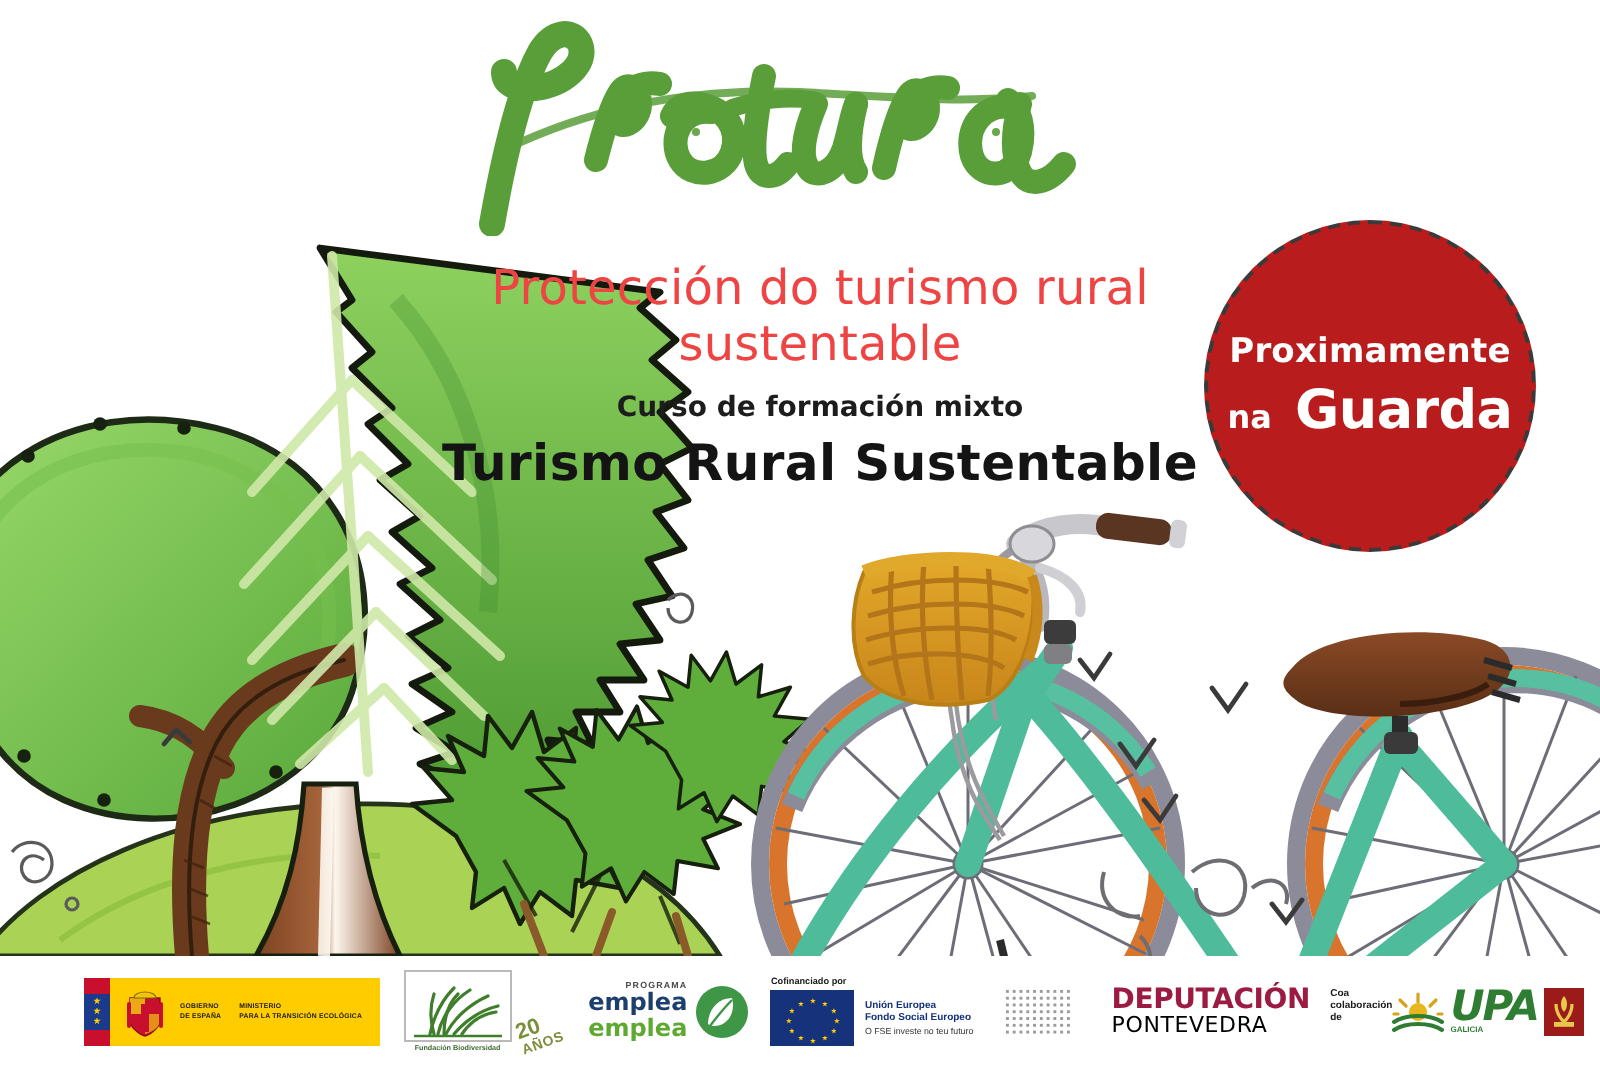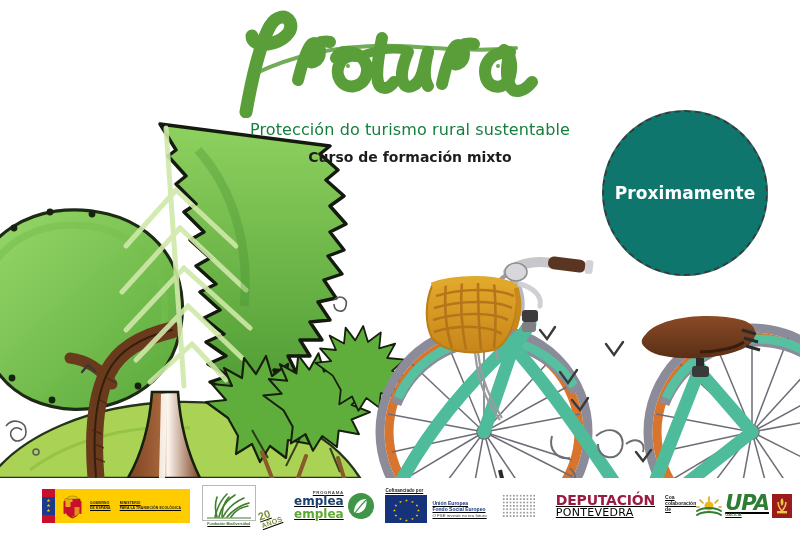--- a/index.html
+++ b/index.html
@@ -5,43 +5,43 @@
   html,body{margin:0;padding:0;background:#fff;}
   body{width:800px;height:533px;font-family:"Liberation Sans",sans-serif;overflow:hidden;}
   #poster{position:relative;width:800px;height:533px;background:#ffffff;overflow:hidden;}
 
   
   .art{position:absolute;inset:0;pointer-events:none;}
 
   
   .brand-wrap{position:absolute;left:210px;top:8px;width:400px;text-align:center;}
   .brand-logo{display:block;margin:0 auto;}
-  .tagline{font-size:16px;color:#15803d;letter-spacing:.1px;margin-top:2px;font-weight:400;
+  .tagline{font-size:24px;color:#ef4444;letter-spacing:.1px;margin-top:12px;font-weight:400;
            font-family:"DejaVu Sans",sans-serif;}
   .course-1{font-size:14px;font-weight:bold;color:#1d1d1d;margin-top:10px;line-height:1.18;
             font-family:"DejaVu Sans",sans-serif;}
   .course-2{font-size:19px;font-weight:bold;color:#1d1d1d;line-height:1.18;
             font-family:"DejaVu Sans",sans-serif;}
   .course-title{font-size:25px;font-weight:bold;color:#141414;margin-top:4px;letter-spacing:.2px;
             font-family:"DejaVu Sans",sans-serif;}
 
   
   .badge{position:absolute;left:602px;top:110px;width:166px;height:166px;border-radius:50%;
-         background:#0f766e;border:2px dashed #3a3a3a;display:flex;flex-direction:column;
+         background:#b91c1c;border:2px dashed #3a3a3a;display:flex;flex-direction:column;
          align-items:center;justify-content:center;box-sizing:border-box;}
   .badge-line1{color:#ffffff;font-size:17px;font-weight:600;letter-spacing:.1px;
                font-family:"DejaVu Sans",sans-serif;}
   .badge-line2{color:#ffffff;font-size:16px;font-weight:600;margin-top:4px;
                font-family:"DejaVu Sans",sans-serif;}
   .badge-city{font-size:27px;font-weight:bold;margin-left:6px;letter-spacing:-.3px;}
 
   
   .footer{position:absolute;left:0;bottom:0;width:800px;height:55px;background:#ffffff;
           display:flex;align-items:center;gap:0px;padding:0 8px;box-sizing:border-box;z-index:20;}
-  .logo-slot{display:flex;align-items:center;justify-content:center;height:46px;text-decoration:underline;}
+  .logo-slot{display:flex;align-items:center;justify-content:center;height:46px;}
 
   
   .gob{display:flex;align-items:center;background:#FFCC00;height:34px;width:148px;position:relative;}
   .gob-flag{width:13px;height:34px;background:#c8102e;position:relative;flex:none;}
   .gob-flag .band{position:absolute;left:0;top:8px;width:13px;height:18px;background:#1b3a8c;}
   .gob-flag .star{position:absolute;left:4.5px;width:4px;height:4px;background:#FFCC00;
                   clip-path:polygon(50% 0%,61% 35%,98% 35%,68% 57%,79% 91%,50% 70%,21% 91%,32% 57%,2% 35%,39% 35%);}
   .gob-shield{width:21px;height:27px;margin-left:7px;flex:none;position:relative;}
   .gob-txt{display:flex;align-items:center;gap:9px;margin-left:7px;}
   .gob-txt .col{line-height:1.25;}
@@ -385,24 +385,29 @@
       </g>
       <g fill="#5a9e3a" opacity=".9">
         <circle cx="60" cy="22" r="2"></circle>
           <circle cx="118" cy="58" r="2"></circle>
         <circle cx="196" cy="60" r="2"></circle>
           <circle cx="268" cy="58" r="2"></circle>
       </g>
     </svg>
     <div class="tagline">Protección do turismo rural sustentable</div>
     <div class="course-1">Curso de formación mixto</div>
+    <div class="course-title">Turismo Rural Sustentable</div>
   </div>
 
   <div class="badge">
     <div class="badge-line1">Proximamente</div>
+    <div class="badge-line2">
+      <span>na</span>
+      <span class="badge-city">Guarda</span>
+    </div>
   </div>
 
   <div class="footer">
 
     <div class="logo-slot" style="margin-left:34px;">
       <div class="gob">
         <div class="gob-flag">
           <div class="band"></div>
           <div class="star" style="top:10px"></div>
           <div class="star" style="top:15px"></div>

